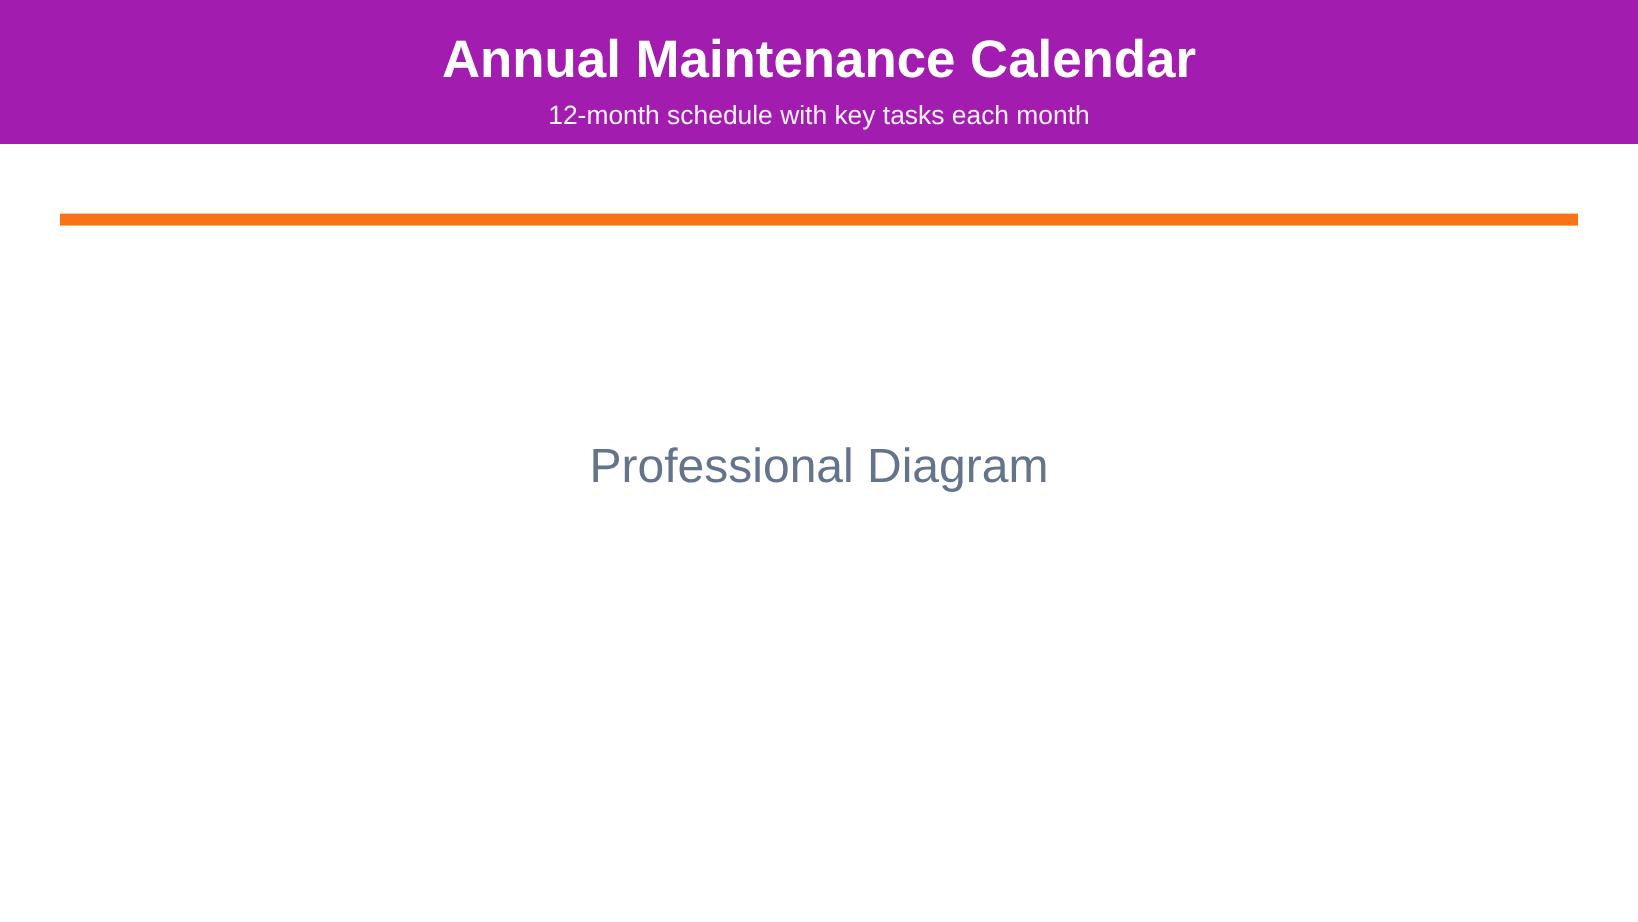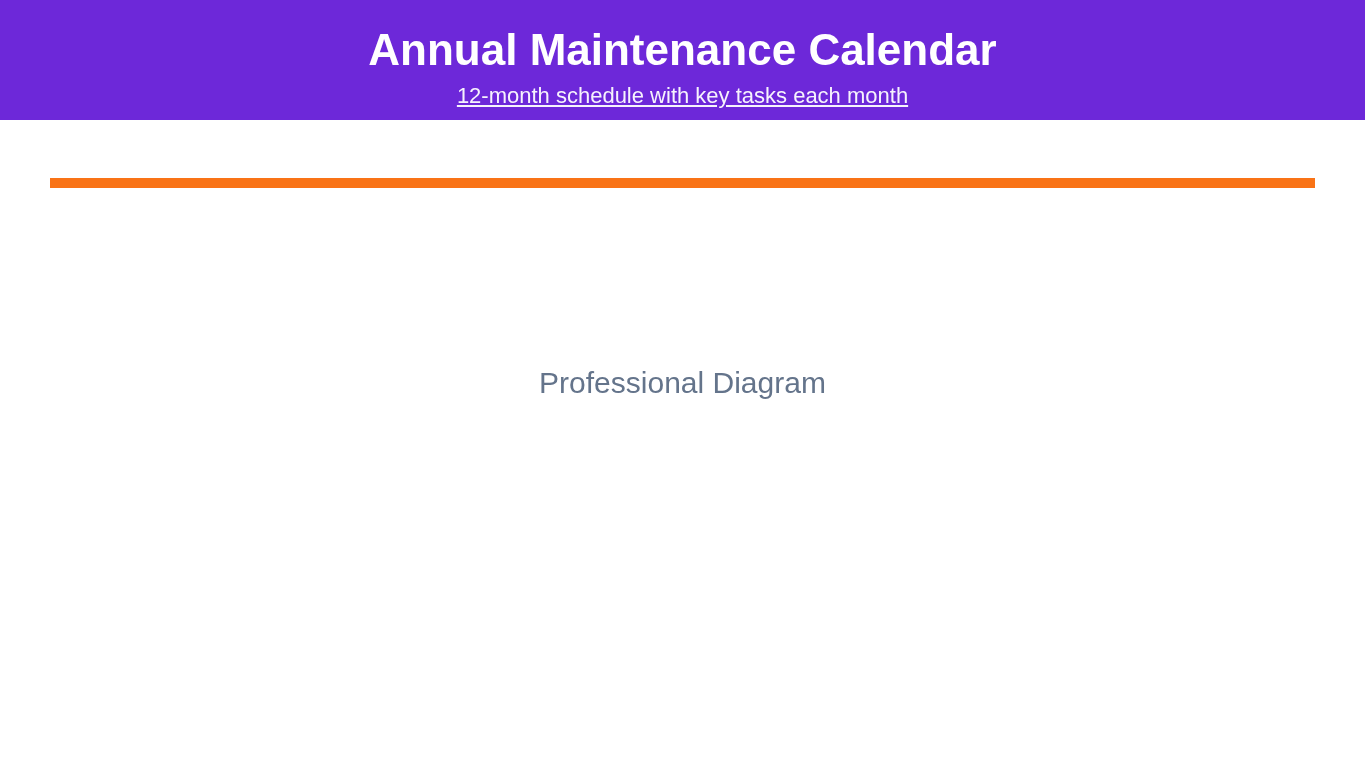--- a/index.html
+++ b/index.html
@@ -20,21 +20,21 @@
     height: 768px;
     background: #ffffff;
     display: flex;
     flex-direction: column;
   }
 
   
   .header {
     width: 100%;
     height: 120px;
-    background: #6d28d9;
+    background: #a21caf;
     display: flex;
     flex-direction: column;
     align-items: center;
     justify-content: flex-start;
     box-sizing: border-box;
     padding-top: 26px;
     flex: 0 0 auto;
   }
 
   .header-title {
@@ -50,21 +50,20 @@
 
   .header-subtitle {
     font-size: 22px;
     font-weight: normal;
     color: rgba(255, 255, 255, 0.94);
     line-height: 1.2;
     text-align: center;
     margin: 0;
     margin-top: 9px;
     white-space: nowrap;
-    text-decoration: underline;
   }
 
   
   .body {
     position: relative;
     flex: 1 1 auto;
     width: 100%;
     background: #ffffff;
   }
 
@@ -81,21 +80,21 @@
     position: absolute;
     left: 0;
     top: 245px;          
     width: 100%;
     display: flex;
     flex-direction: column;
     align-items: center;
   }
 
   .center-heading {
-    font-size: 30px;
+    font-size: 40px;
     font-weight: normal;
     color: #64748b;
     line-height: 1.2;
     text-align: center;
     margin: 0;
     white-space: nowrap;
   }
 
   .center-caption {
     font-size: 20px;

